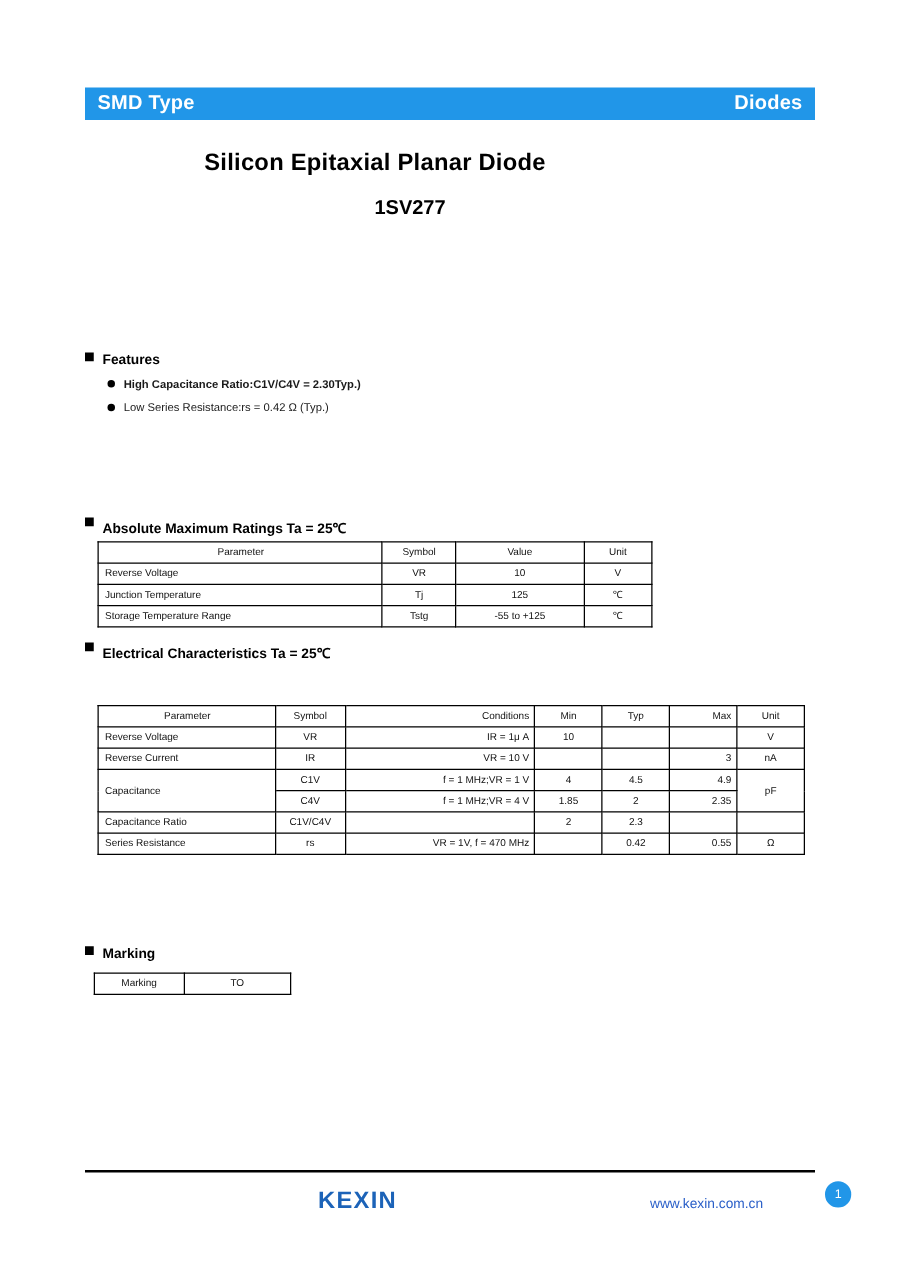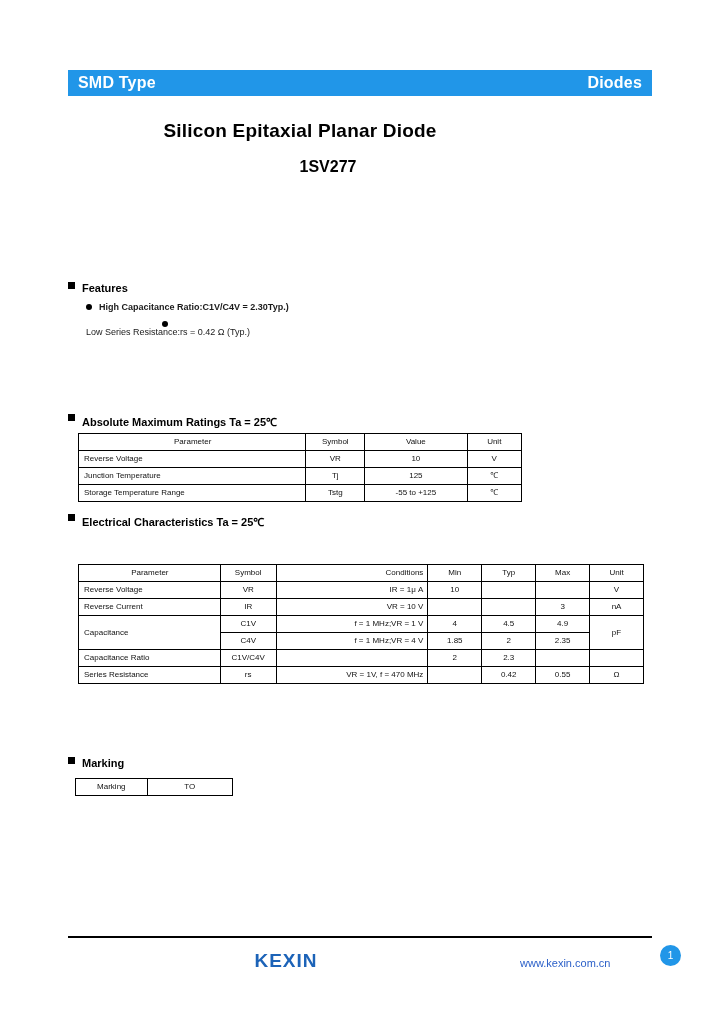--- a/index.html
+++ b/index.html
@@ -89,21 +89,21 @@
   }
   .dot-bullet {
     display: inline-block;
     width: 6px;
     height: 6px;
     border-radius: 50%;
     background: #000;
     margin-right: 7px;
   }
   .feat-1 { top: 302px; font-weight: bold; }
-  .feat-2 { top: 321px; flex-direction: column; }
+  .feat-2 { top: 321px; }
 
   
   .pkg-box {
     position: absolute;
     left: 474px;
     top: 224px;
     width: 178px;
     height: 182px;
     background: #ffffff;
   }
@@ -140,21 +140,21 @@
   .ec-table {
     left: 78px;
     top: 564px;
     width: 566px;
   }
   .ec-table td.param { width: 142px; text-align: left; padding-left: 5px; }
   .ec-table td.sym { width: 56px; text-align: center; }
   .ec-table td.cond { width: 152px; text-align: right; }
   .ec-table td.min { width: 54px; text-align: center; }
   .ec-table td.typ { width: 54px; text-align: center; }
-  .ec-table td.max { width: 54px; text-align: center; }
+  .ec-table td.max { width: 54px; text-align: right; }
   .ec-table td.unit { width: 54px; text-align: center; }
 
   
   .mk-head { left: 68px; top: 757px; }
   .mk-table {
     left: 75px;
     top: 778px;
     width: 158px;
   }
   .mk-table td { height: 16px; text-align: center; }

